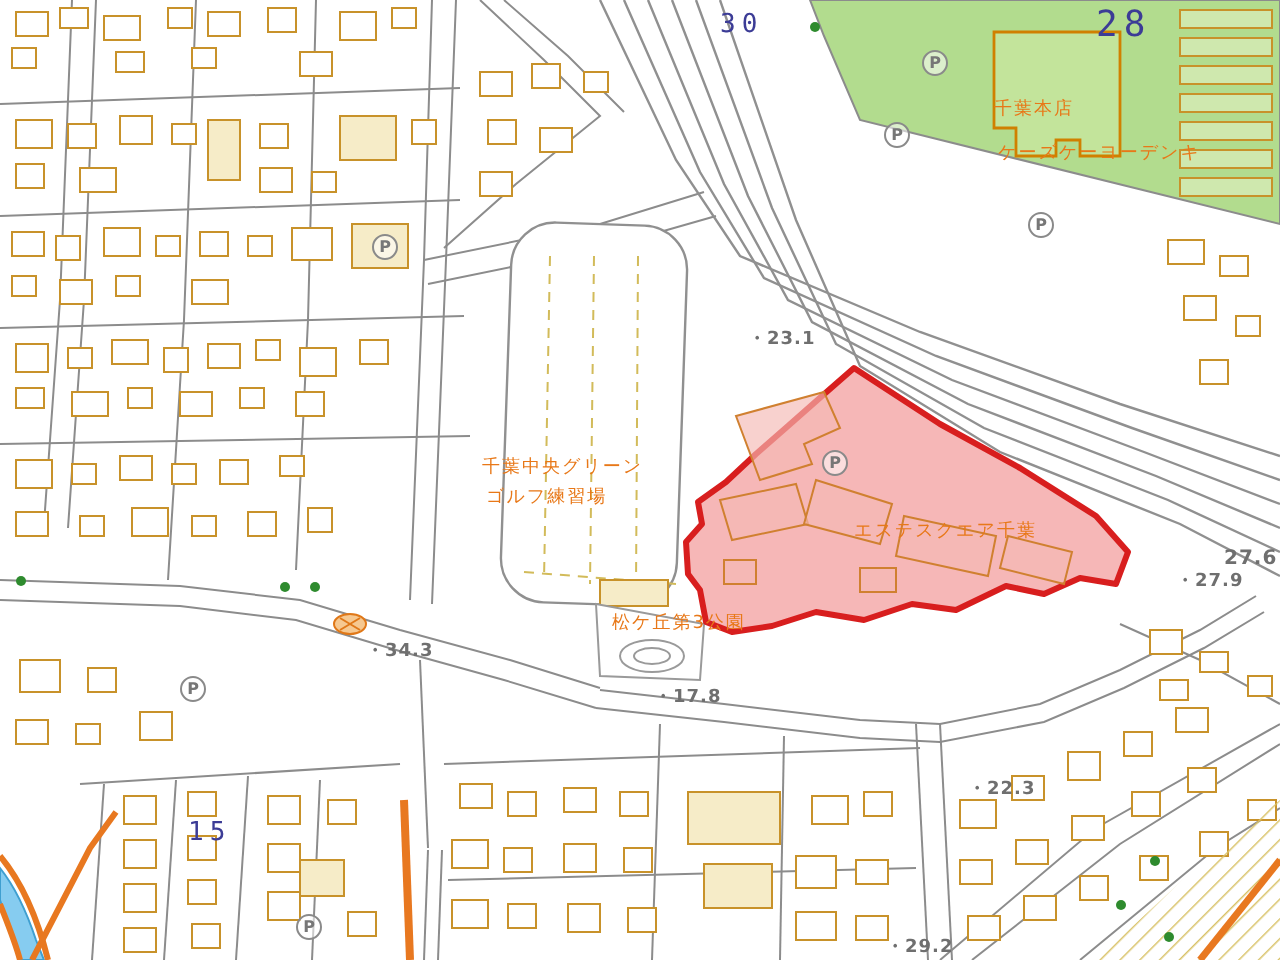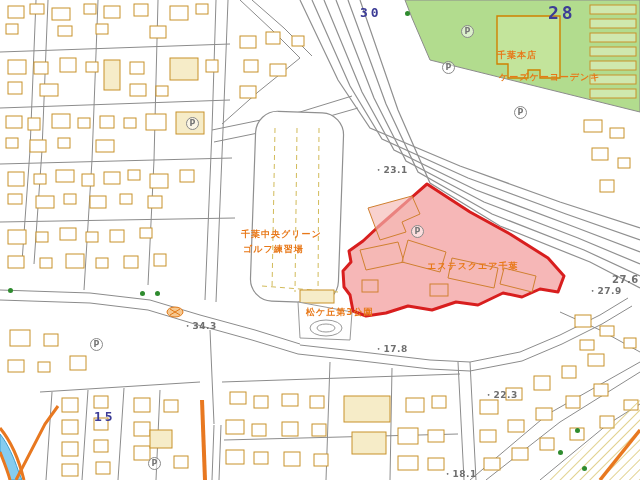--- a/index.html
+++ b/index.html
@@ -1,20 +1,20 @@
 <!DOCTYPE html>
 <html><head>
 <meta charset="utf-8">
 <style>
   html,body{margin:0;padding:0;background:#fff;}
   .stage{position:relative;width:640px;height:480px;overflow:hidden;background:#fff;
          font-family:"DejaVu Sans","Liberation Sans",sans-serif;}
   .stage svg{position:absolute;left:0;top:0;}
   #overlay{position:absolute;left:0;top:0;width:640px;height:480px;}
-  .lbl{position:absolute;white-space:nowrap;font-weight:bold;line-height:1;}
+  .lbl{position:absolute;white-space:nowrap;font-weight:normal;line-height:1;}
   .orange{color:#e87818;letter-spacing:1px;}
   .navy{color:#3c3c96;letter-spacing:3px;font-family:"DejaVu Sans Mono","Liberation Mono",monospace;}
   .gray{color:#6f6f6f;font-weight:bold;letter-spacing:0.5px;text-align:center;}
   .psym{position:absolute;width:11px;height:11px;border:1px solid #8a8a8a;border-radius:50%;
         color:#777;font-size:8px;font-weight:bold;line-height:11px;text-align:center;
         background:rgba(255,255,255,0.55);}
   .veg{position:absolute;width:5px;height:5px;background:#2e8b2e;border-radius:50%;}
 </style>
 </head>
 <body>
@@ -293,23 +293,23 @@
       <span class="lbl orange" style="left: 499px; top: 37px; font-size: 9px; margin-top: 36px;">ケーズケーヨーデンキ</span>
       <span class="lbl orange" style="left: 497px; top: 51px; font-size: 9px;">千葉本店</span>
       <span class="lbl orange" style="left: 241px; top: 230px; font-size: 9px;">千葉中央グリーン</span>
       <span class="lbl orange" style="left: 243px; top: 245px; font-size: 9px;">ゴルフ練習場</span>
       <span class="lbl orange" style="left: 427px; top: 262px; font-size: 9px; text-align: center;">エステスクエア千葉</span>
       <span class="lbl orange" style="left: 306px; top: 308px; font-size: 9px;">松ケ丘第3公園</span>
       <span class="lbl gray" style="left: 374px; top: 166px; font-size: 9px;">・23.1</span>
       <span class="lbl gray" style="left: 612px; top: 275px; font-size: 10px;">27.6</span>
       <span class="lbl gray" style="left: 588px; top: 287px; font-size: 9px;">・27.9</span>
       <span class="lbl gray" style="left: 183px; top: 322px; font-size: 9px;">・34.3</span>
-      <span class="lbl gray" style="left: 327px; top: 345px; font-size: 9px; margin-left: 47px;">・17.8</span>
+      <span class="lbl gray" style="left: 327px; top: 345px; font-size: 9px;">・17.8</span>
       <span class="lbl gray" style="left: 484px; top: 391px; font-size: 9px;">・22.3</span>
-      <span class="lbl gray" style="left: 443px; top: 470px; font-size: 9px;">・18.1</span>
+      <span class="lbl gray" style="left: 443px; top: 470px; font-size: 9px;">・29.2</span>
       <span class="psym" style="left: 461px; top: 25px;">P</span>
       <span class="psym" style="left: 442px; top: 61px;">P</span>
       <span class="psym" style="left: 514px; top: 106px;">P</span>
       <span class="psym" style="left: 186px; top: 117px;">P</span>
       <span class="psym" style="left: 411px; top: 225px;">P</span>
       <span class="psym" style="left: 90px; top: 338px;">P</span>
       <span class="psym" style="left: 148px; top: 457px;">P</span>
       <span class="veg" style="left: 405px; top: 11px;"></span>
       <span class="veg" style="left: 8px; top: 288px;"></span>
       <span class="veg" style="left: 140px; top: 291px;"></span>

